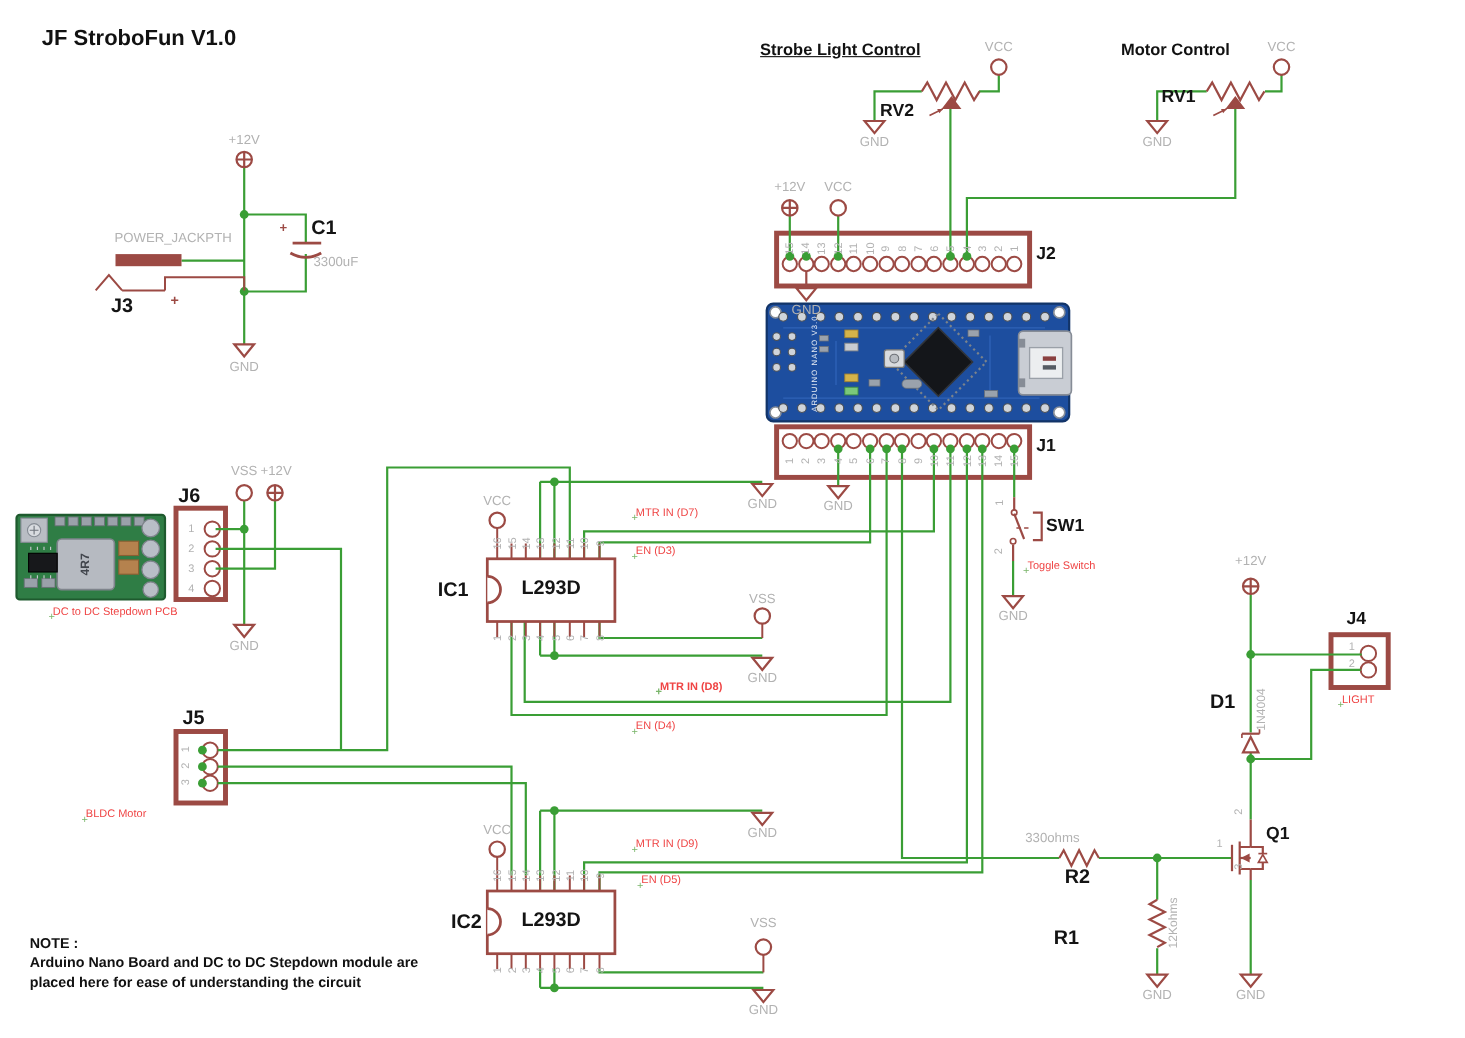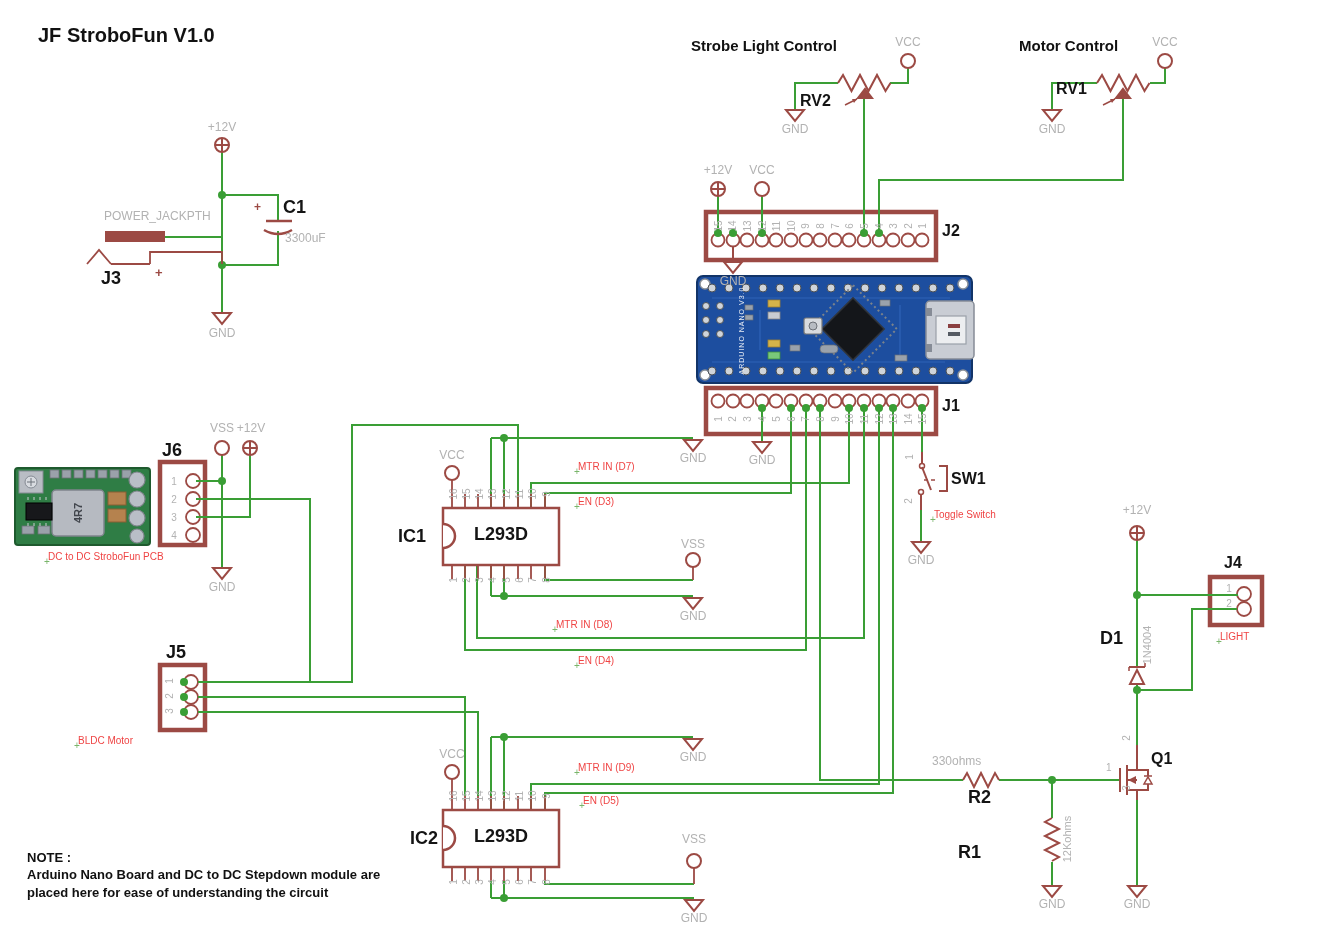--- a/index.html
+++ b/index.html
@@ -406,21 +406,21 @@
     <g>
           <circle cx="693" cy="560" r="7"></circle>
         </g>
     <g>
           <circle cx="694" cy="861" r="7"></circle>
         </g>
   </g>
 </svg>
 
 <div class="t title" style="left:38px;top:24px;">JF StroboFun V1.0</div>
-<div class="t hdr" style="left:691px;top:37px;">Strobe Light Control</div>
+<div class="t hdr" style="left:691px;top:37px;text-decoration:underline;">Strobe Light Control</div>
 <div class="t hdr" style="left:1019px;top:37px;">Motor Control</div>
 
 <div class="t gray ctr" style="left:198px;top:121px;width:48px;">+12V</div>
 <div class="t gray" style="left:104px;top:210px;">POWER_JACKPTH</div>
 <div class="t bold" style="left:283px;top:197px;">C1</div>
 <div class="t gray" style="left:285px;top:232px;">3300uF</div>
 <div class="t mar" style="left:254px;top:201px;">+</div>
 <div class="t bold" style="left:101px;top:268px;">J3</div>
 <div class="t mar" style="left:155px;top:266px;font-size:13px;">+</div>
 <div class="t gray ctr" style="left:198px;top:327px;width:48px;">GND</div>
@@ -477,21 +477,21 @@
 
 <div class="t gray ctr" style="left:198px;top:422px;width:48px;">VSS</div>
 <div class="t gray ctr" style="left:227px;top:422px;width:48px;">+12V</div>
 <div class="t bold" style="left:162px;top:440px;">J6</div>
 <div class="pincol" style="left:167px;top:472px;">
       <span>1</span>
       <span>2</span>
       <span>3</span>
       <span>4</span>
     </div>
-<div class="t grn nlbl" style="left:48px;top:551px;">DC to DC StroboFun PCB</div>
+<div class="t grn nlbl" style="left:48px;top:551px;">DC to DC Stepdown PCB</div>
 <div class="t gray ctr" style="left:198px;top:581px;width:48px;">GND</div>
 <div class="indtxt" style="left:58px;top:506px;width:40px;height:14px;">4R7</div>
 
 <div class="t gray ctr" style="left:428px;top:449px;width:48px;">VCC</div>
 <div class="t bold" style="left:398px;top:526px;width:40px;">IC1</div>
 <div class="t bold ctr" style="left:448px;top:524px;width:106px;">L293D</div>
 <div class="icrow" style="left:445.6px;top:482px;">
       <span>16</span>
       <span>15</span>
       <span>14</span>
@@ -508,21 +508,21 @@
       <span>4</span>
       <span>5</span>
       <span>6</span>
       <span>7</span>
       <span>8</span>
     </div>
 <div class="t gray ctr" style="left:669px;top:538px;width:48px;">VSS</div>
 <div class="t gray ctr" style="left:669px;top:610px;width:48px;">GND</div>
 <div class="t grn nlbl" style="left:578px;top:461px;">MTR IN (D7)</div>
 <div class="t grn nlbl" style="left:578px;top:496px;">EN (D3)</div>
-<div class="t grn nlbl" style="left:556px;top:619px;">MTR IN (D8)</div>
+<div class="t grn nlbl" style="left:600px;top:619px;font-weight:bold;">MTR IN (D8)</div>
 <div class="t grn nlbl" style="left:578px;top:655px;">EN (D4)</div>
 
 <div class="t bold big" style="left:951px;top:470px;">SW1</div>
 <div class="t grn nlbl" style="left:934px;top:509px;">Toggle Switch</div>
 <div class="t gray ctr" style="left:897px;top:554px;width:48px;">GND</div>
 <div class="rotd" style="left:903px;top:451px;">1</div>
 <div class="rotd" style="left:902px;top:495px;">2</div>
 
 <div class="t bold" style="left:166px;top:642px;">J5</div>
 <div class="rotd" style="left:163px;top:675px;">1</div>

